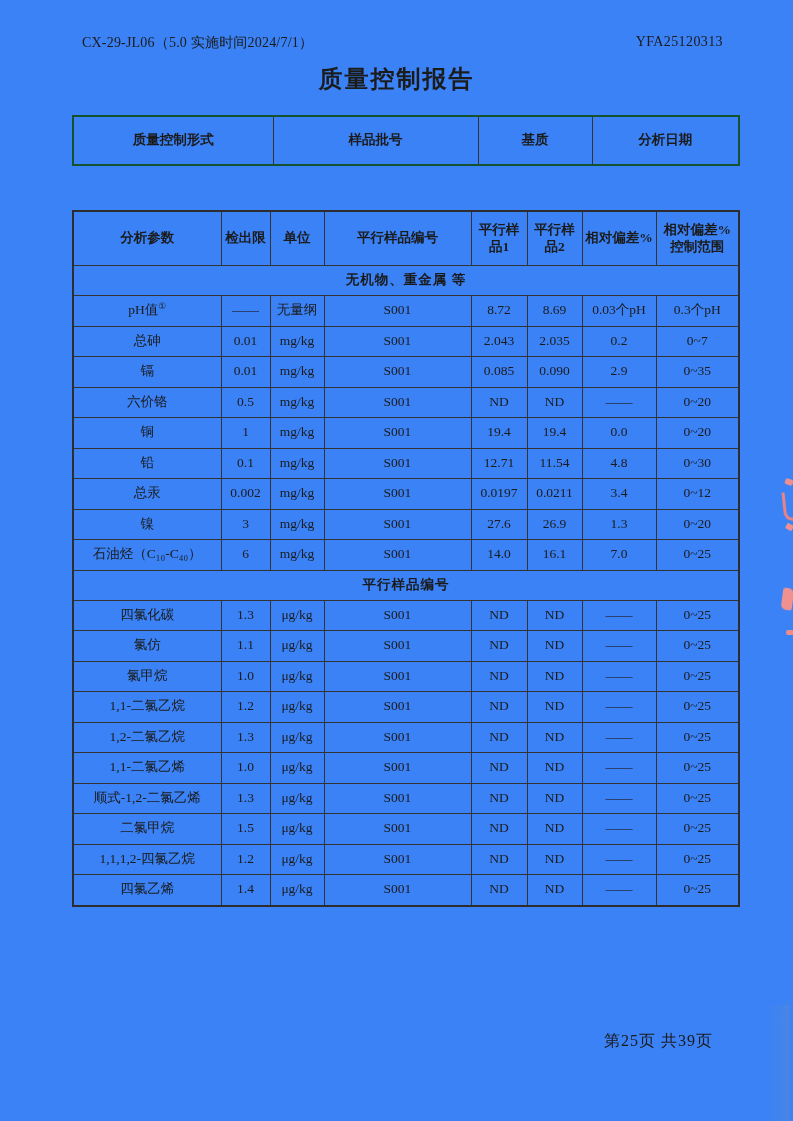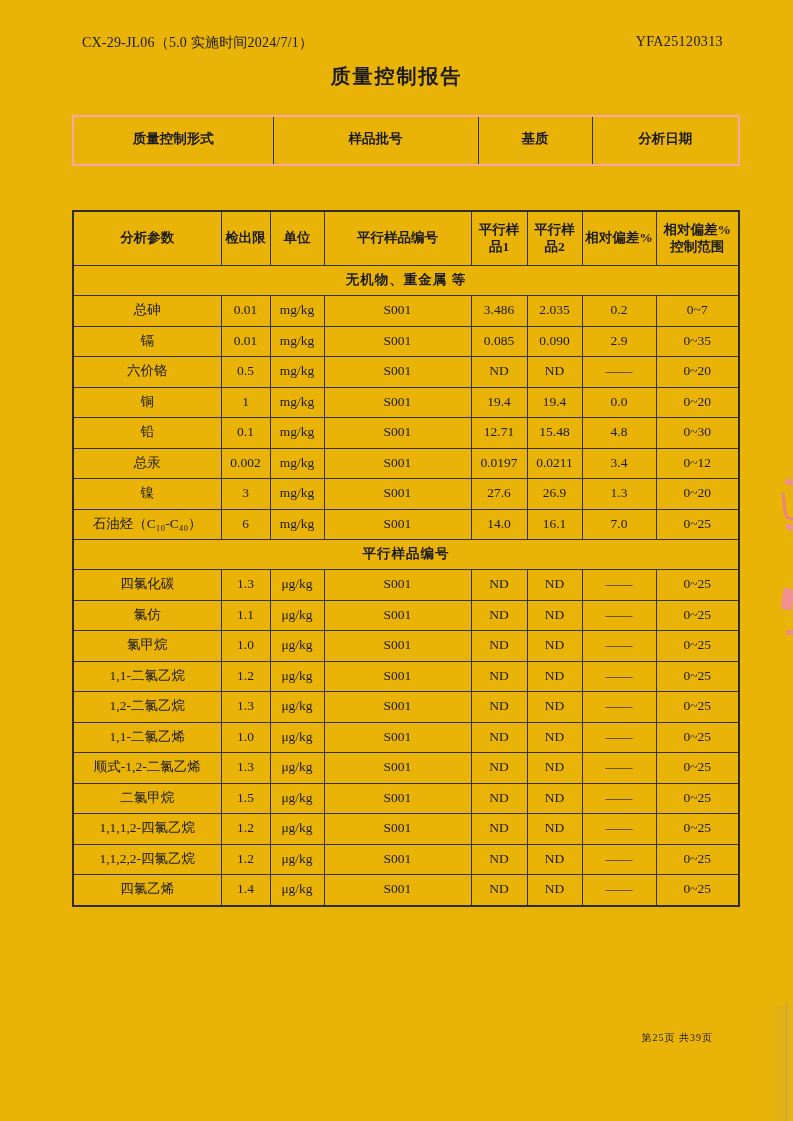--- a/index.html
+++ b/index.html
@@ -5,21 +5,21 @@
   html, body {
     margin: 0;
     padding: 0;
     background: #e9e9e9;
   }
   .page {
     position: relative;
     width: 793px;
     height: 1121px;
     margin: 0 auto;
-    background: #eab308;
+    background: #3b82f6;
     overflow: hidden;
     font-family: "Liberation Serif", "DejaVu Serif", serif;
     color: #1b1b1b;
   }
   
   .doc-header {
     position: absolute;
     top: 34px;
     left: 82px;
     right: 70px;
@@ -31,21 +31,21 @@
   .doc-header .code-left { letter-spacing: 0.2px; }
   .doc-header .code-right { letter-spacing: 0.4px; }
 
   
   .doc-title {
     position: absolute;
     top: 63px;
     left: 0;
     width: 100%;
     text-align: center;
-    font-size: 20px;
+    font-size: 24px;
     font-weight: bold;
     letter-spacing: 2px;
   }
 
   
   .table-wrap {
     position: absolute;
     top: 115px;
     left: 72px;
     width: 666px;
@@ -58,21 +58,21 @@
   }
   td, th {
     border: 1.6px solid #333;
     text-align: center;
     vertical-align: middle;
     padding: 1px 2px;
     overflow: hidden;
     font-weight: normal;
     line-height: 1.25;
   }
-  table.info-table { border: 2px solid #fca5a5; font-family: Liberation Mono, monospace; }
+  table.info-table { border: 2px solid #14532d; }
   table.results-table { border: 2px solid #2d2d2d; margin-top: -1.6px; }
   table.results-table { border-bottom-width: 2.5px; margin-top: 44px; }
 
   .info-table tr.hdr td { height: 45px; font-weight: bold; }
   .info-table tr.val td { height: 45px; }
 
   .results-table thead td {
     height: 51px;
     font-weight: bold;
   }
@@ -82,21 +82,21 @@
     letter-spacing: 1px;
   }
   .results-table tbody td { height: 27.5px; }
   sup { font-size: 0.65em; vertical-align: super; line-height: 0; }
 
   
   .doc-footer {
     position: absolute;
     top: 1031px;
     right: 80px;
-    font-size: 10px;
+    font-size: 16px;
     letter-spacing: 1px;
   }
 
   
   .stamp-frag { position: absolute; pointer-events: none; filter: blur(0.4px); }
   .stamp-a { top: 479px; left: 785px; width: 8px; height: 6px; background: #ef8f8f; border-radius: 2px; transform: rotate(18deg); }
   .stamp-b { top: 492px; left: 783px; width: 10px; height: 26px;
              border-left: 3px solid #ec8383; border-bottom: 3px solid #ec8383;
              border-radius: 0 0 0 9px; transform: rotate(-6deg); }
   .stamp-c { top: 524px; left: 786px; width: 7px; height: 6px; background: #ef9191; border-radius: 1px; transform: rotate(30deg); }
@@ -176,25 +176,35 @@
           <td>平行样品2</td>
           <td>相对偏差%</td>
           <td>相对偏差% 控制范围</td>
         </tr>
       </thead>
       <tbody>
           <tr>
             <td colspan="8" class="section-title">无机物、重金属 等</td>
           </tr>
           <tr>
+            <td>pH值<sup>①</sup></td>
+            <td>——</td>
+            <td>无量纲</td>
+            <td>S001</td>
+            <td>8.72</td>
+            <td>8.69</td>
+            <td>0.03个pH</td>
+            <td>0.3个pH</td>
+          </tr>
+          <tr>
             <td>总砷</td>
             <td>0.01</td>
             <td>mg/kg</td>
             <td>S001</td>
-            <td>3.486</td>
+            <td>2.043</td>
             <td>2.035</td>
             <td>0.2</td>
             <td>0~7</td>
           </tr>
           <tr>
             <td>镉</td>
             <td>0.01</td>
             <td>mg/kg</td>
             <td>S001</td>
             <td>0.085</td>
@@ -221,21 +231,21 @@
             <td>19.4</td>
             <td>0.0</td>
             <td>0~20</td>
           </tr>
           <tr>
             <td>铅</td>
             <td>0.1</td>
             <td>mg/kg</td>
             <td>S001</td>
             <td>12.71</td>
-            <td>15.48</td>
+            <td>11.54</td>
             <td>4.8</td>
             <td>0~30</td>
           </tr>
           <tr>
             <td>总汞</td>
             <td>0.002</td>
             <td>mg/kg</td>
             <td>S001</td>
             <td>0.0197</td>
             <td>0.0211</td>
@@ -340,30 +350,20 @@
             <td>1.5</td>
             <td>μg/kg</td>
             <td>S001</td>
             <td>ND</td>
             <td>ND</td>
             <td>——</td>
             <td>0~25</td>
           </tr>
           <tr>
             <td>1,1,1,2-四氯乙烷</td>
-            <td>1.2</td>
-            <td>μg/kg</td>
-            <td>S001</td>
-            <td>ND</td>
-            <td>ND</td>
-            <td>——</td>
-            <td>0~25</td>
-          </tr>
-          <tr>
-            <td>1,1,2,2-四氯乙烷</td>
             <td>1.2</td>
             <td>μg/kg</td>
             <td>S001</td>
             <td>ND</td>
             <td>ND</td>
             <td>——</td>
             <td>0~25</td>
           </tr>
           <tr>
             <td>四氯乙烯</td>

